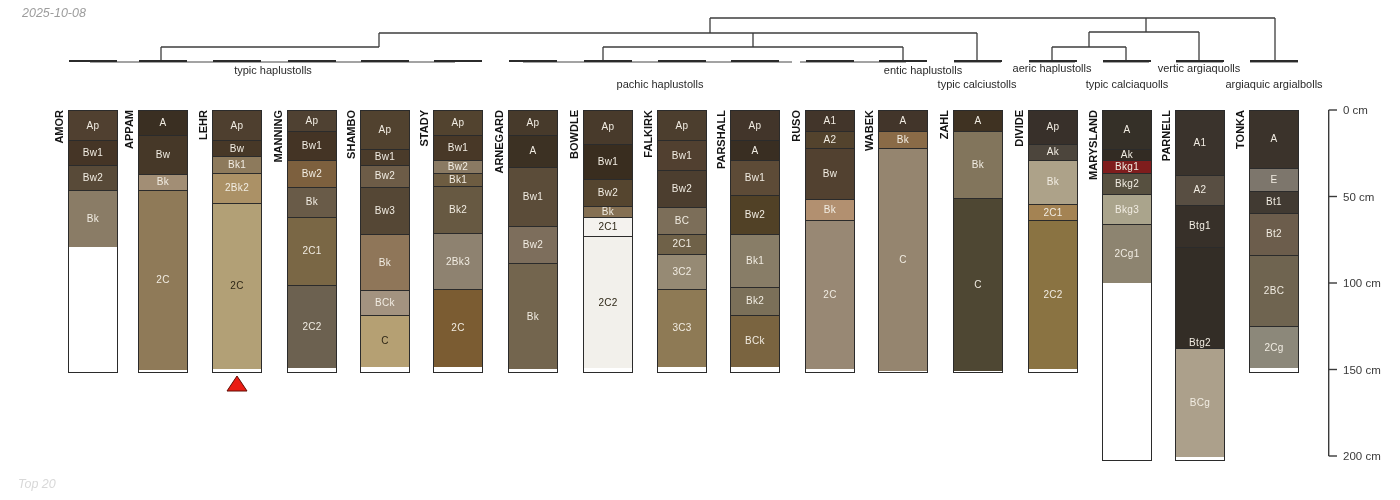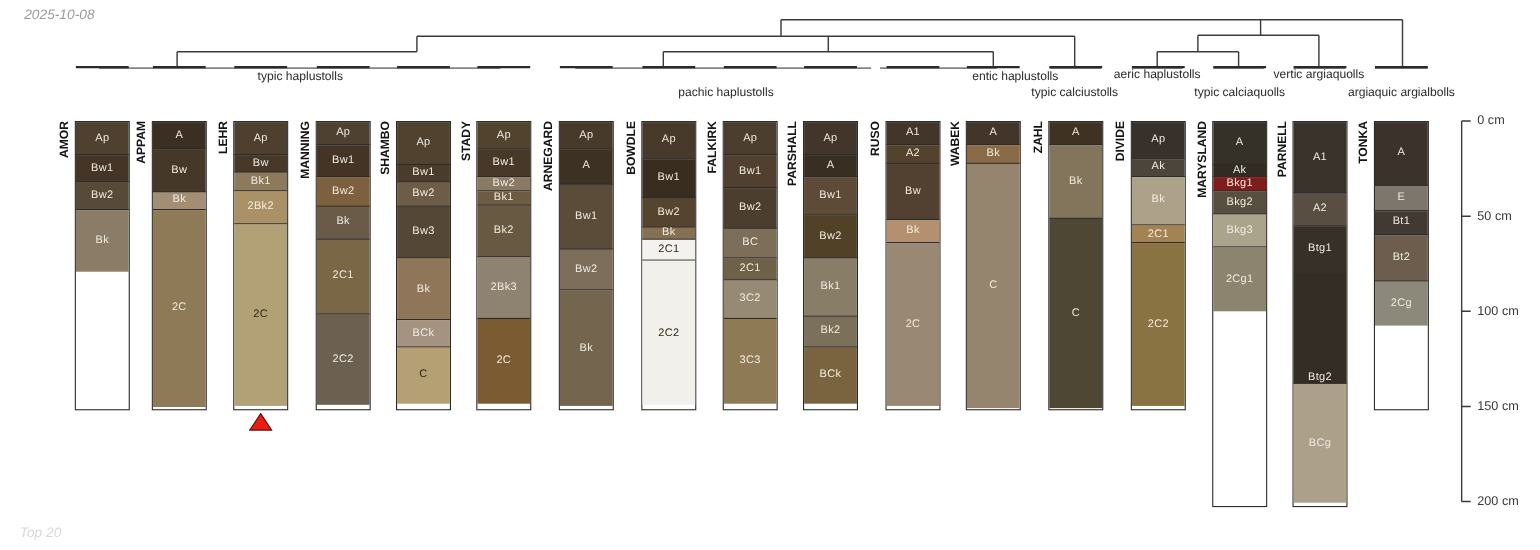--- a/index.html
+++ b/index.html
@@ -394,20 +394,23 @@
         </div>
         <div class="hz" style="height: 23.22px; background: rgb(125, 118, 108);">
           <span>E</span>
         </div>
         <div class="hz" style="height: 21.49px; background: rgb(65, 58, 50);">
           <span>Bt1</span>
         </div>
         <div class="hz" style="height: 42.25px; background: rgb(108, 93, 76);">
           <span>Bt2</span>
         </div>
+        <div class="hz" style="height: 71.66px; background: rgb(111, 100, 80);">
+          <span>2BC</span>
+        </div>
         <div class="hz" style="height: 40.52px; background: rgb(140, 136, 122);">
           <span>2Cg</span>
         </div>
       </div>
     </div>
   <div id="axis-layer">
       <div class="axis-label" style="left: 1343px; top: 110px;">0 cm</div>
       <div class="axis-label" style="left: 1343px; top: 196.5px;">50 cm</div>
       <div class="axis-label" style="left: 1343px; top: 283px;">100 cm</div>
       <div class="axis-label" style="left: 1343px; top: 369.5px;">150 cm</div>

